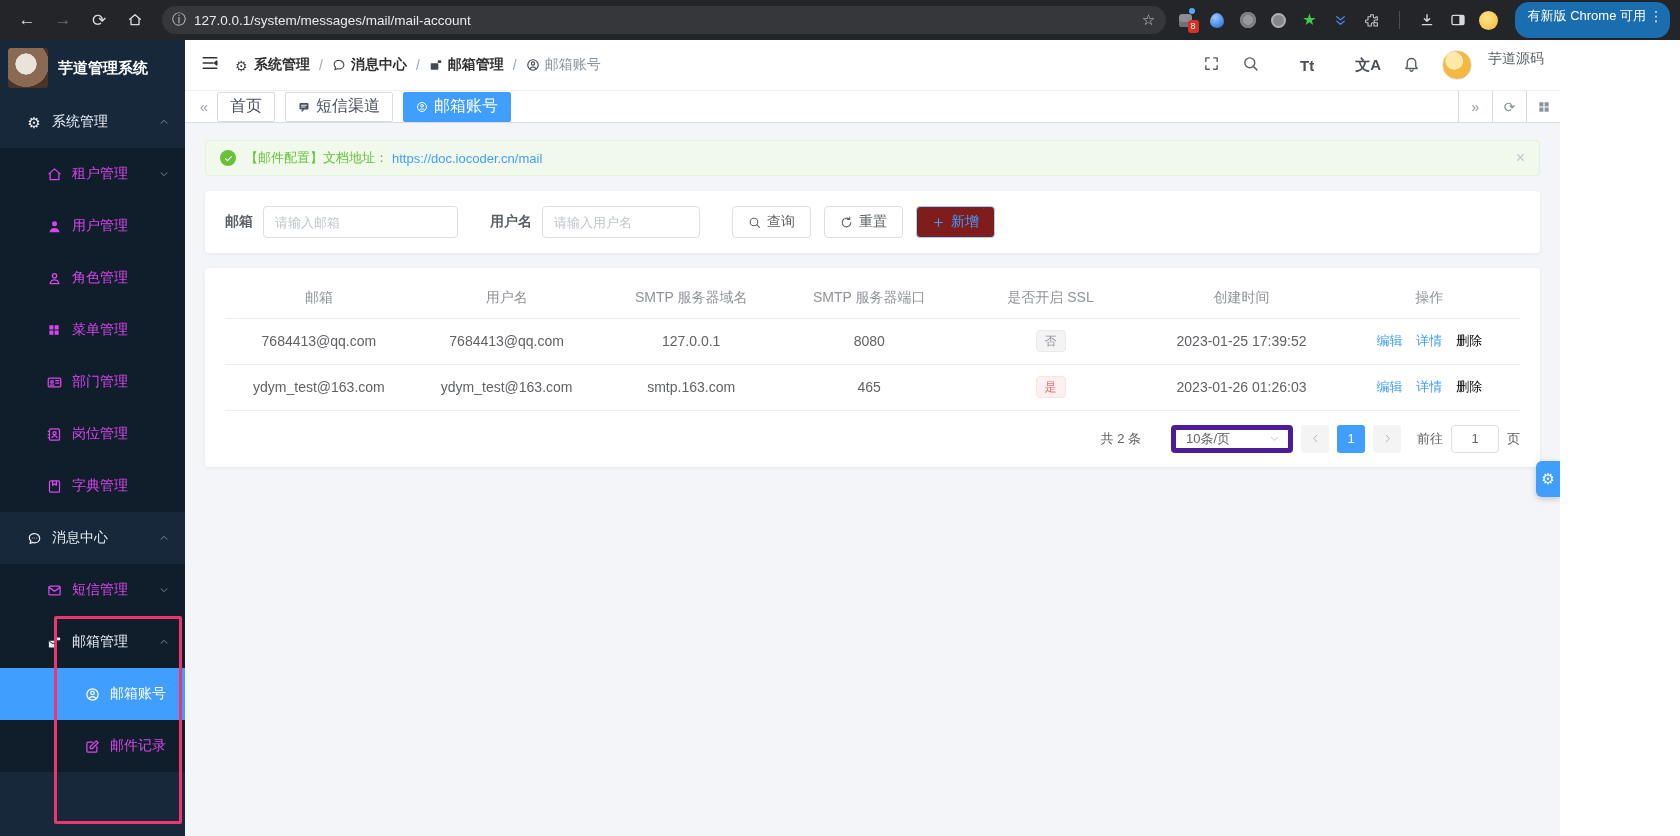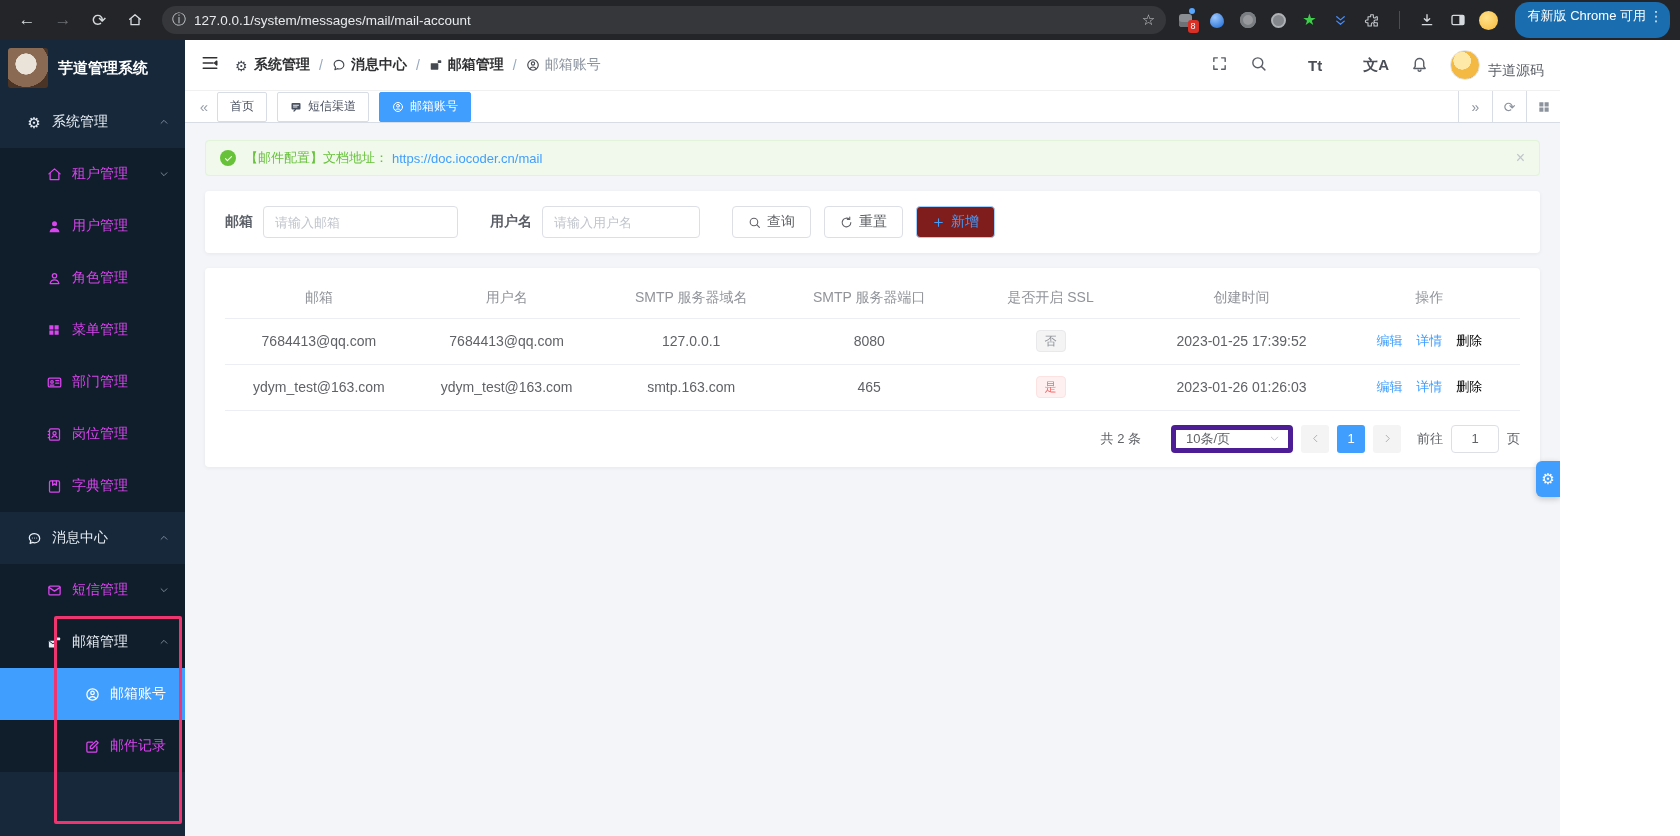--- a/index.html
+++ b/index.html
@@ -60,28 +60,28 @@
   .hamburger { color:#303133; margin-right:16px; }
   .hamburger svg { width:18px; height:18px; }
   .breadcrumb { display:flex; align-items:center; font-size:14px; color:#303133; font-weight:600; }
   .bc-item { display:flex; align-items:center; gap:5px; }
   .bc-item svg, .bc-item .uic { width:14px; height:14px; font-size:14px; color:#454a52; font-weight:normal; }
   .bc-sep { color:#97a8be; margin:0 9px; font-weight:normal; }
   .bc-item.last { color:#8a929e; font-weight:normal; }
   .header-right { margin-left:auto; display:flex; align-items:center; gap:22px; color:#5a5e66; }
   .hr-icon svg { width:17px; height:17px; }
   .hr-text-icon { font-size:15px; font-weight:bold; color:#4a4e57;margin-left:19px; }
-  .user-chip { display:flex; align-items:flex-end; gap:8px; }
+  .user-chip { display:flex; align-items:flex-start; gap:16px; }
   .avatar { width:30px; height:30px; border-radius:50%; background:radial-gradient(circle at 40% 35%, #ffe9a8 0 35%, #f4b942 36% 75%, #c98a2e 76%); border:1px solid #e5e7eb; }
   .user-name { font-size:14px; color:#5a5e66; }
 
   
   .tab-bar { height:33px; background:#fff; border-top:1px solid #f0f0f0; border-bottom:1px solid #d8dce5; display:flex; align-items:center; padding-left:6px; flex:none; }
   .tb-chev { color:#9aa0aa; font-size:15px; width:26px; text-align:center; flex:none; }
-  .tab { height:30px; display:flex; align-items:center; gap:6px; padding:12px 12px; border:1px solid #d8dce5; border-radius:2px; background:#fff; color:#495060; font-size:12px; margin-right:10px; cursor:pointer; flex:none; }
+  .tab { height:30px; display:flex; align-items:center; gap:6px; padding:12px 12px; border:1px solid #d8dce5; border-radius:2px; background:#fff; color:#495060; font-size:16px; margin-right:10px; cursor:pointer; flex:none; }
   .tab svg { width:12px; height:12px; }
   .tab.active { background:#409eff; border-color:#409eff; color:#fff; }
   .tab-bar-right { margin-left:auto; display:flex; height:100%; flex:none; }
   .tbr-btn { width:34px; height:100%; border-left:1px solid #d8dce5; display:flex; align-items:center; justify-content:center; color:#8c939d; font-size:14px; }
   .tbr-btn svg { width:14px; height:14px; }
 
   
   .content { flex:1; background:#f3f5f8; padding:17px 20px 0; position:relative; overflow:hidden; }
 
   .alert { height:36px; background:#f0f9eb; border:1px solid #e1f3d8; border-radius:4px; display:flex; align-items:center; padding:0 14px; margin-bottom:15px; }

